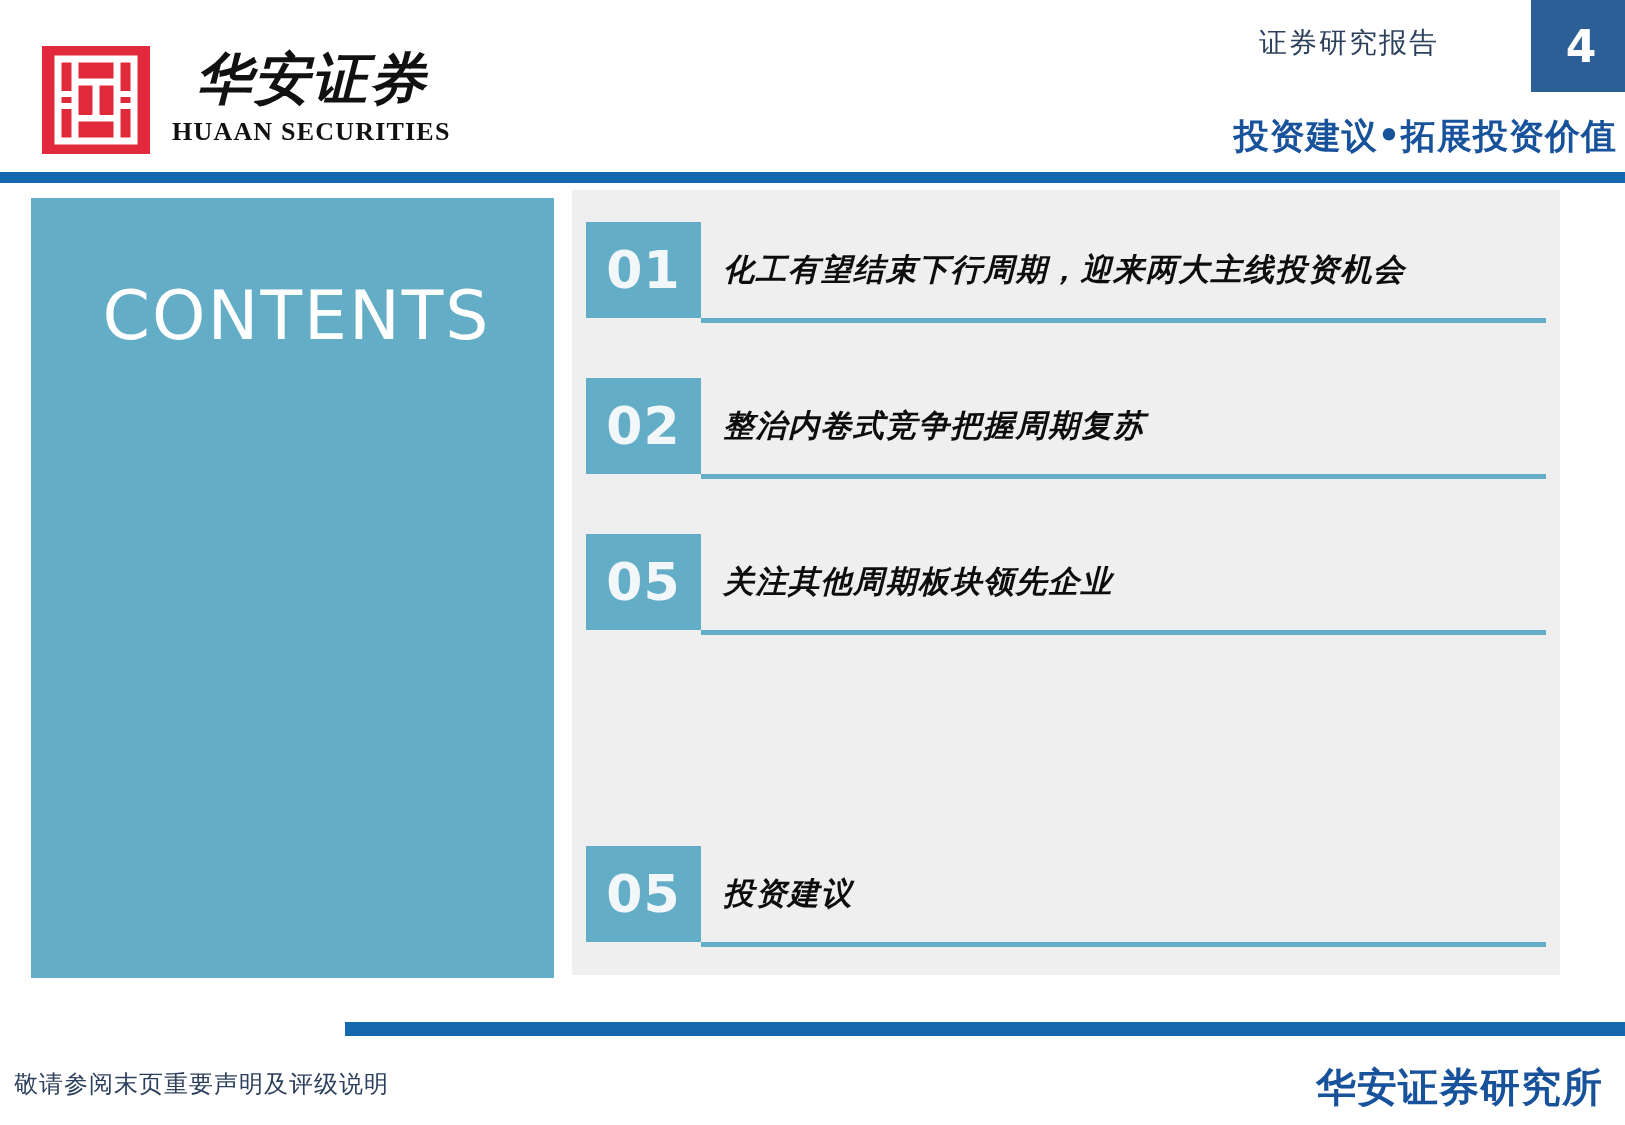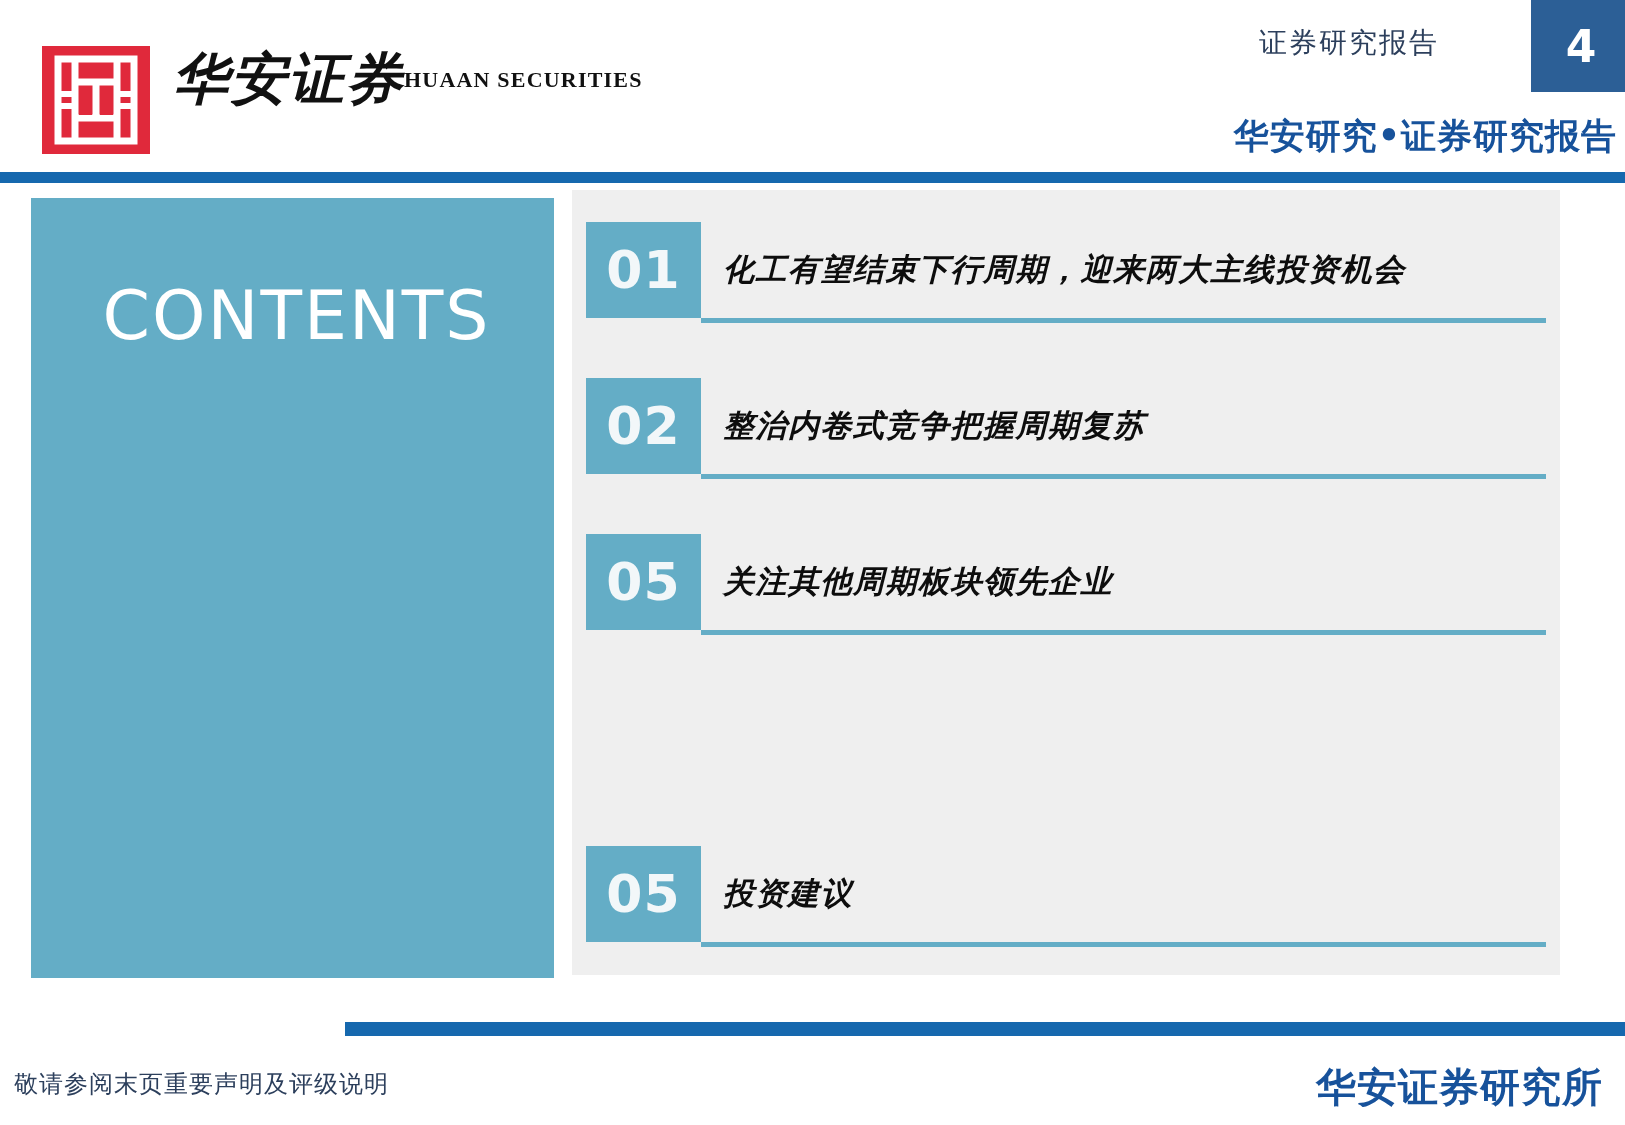--- a/index.html
+++ b/index.html
@@ -35,40 +35,41 @@
     height: 108px;
     background: #E0293B;
     position: relative;
     flex: none;
   }
   #logo-mark svg { display: block; }
 
   #logo-words {
     margin-left: 22px;
     display: flex;
+    flex-direction: column;
     align-items: center;
     padding-top: 4px;
   }
   #logo-cn {
     font-family: "DejaVu Serif", "Liberation Serif", serif;
     font-weight: bold;
     font-style: italic;
     font-size: 56px;
     line-height: 1.02;
     color: #111;
     letter-spacing: 2px;
     white-space: nowrap;
   }
   #logo-en {
     font-family: "Liberation Serif", "DejaVu Serif", serif;
     font-weight: bold;
-    font-size: 22px;
+    font-size: 26px;
     letter-spacing: 1.2px;
     color: #111;
-    margin-top: 2px;
+    margin-top: 10px;
     white-space: nowrap;
   }
 
   #report-kind {
     position: absolute;
     right: 186px;
     top: 24px;
     font-family: "DejaVu Serif", "Liberation Serif", serif;
     font-size: 28px;
     color: #2C3F5C;
@@ -272,21 +273,21 @@
       <div id="logo-en">HUAAN SECURITIES</div>
     </div>
   </div>
 
   <div id="report-kind">证券研究报告</div>
 
   <div id="page-number-box">
     <span>4</span>
   </div>
 
-  <div id="brand-slogan">华安研究•证券研究报告</div>
+  <div id="brand-slogan">投资建议•拓展投资价值</div>
 </div>
 
 <div id="header-rule"></div>
 
 <div id="contents-panel">
   <div id="contents-title">CONTENTS</div>
 </div>
 
 <div id="toc-panel">
 

